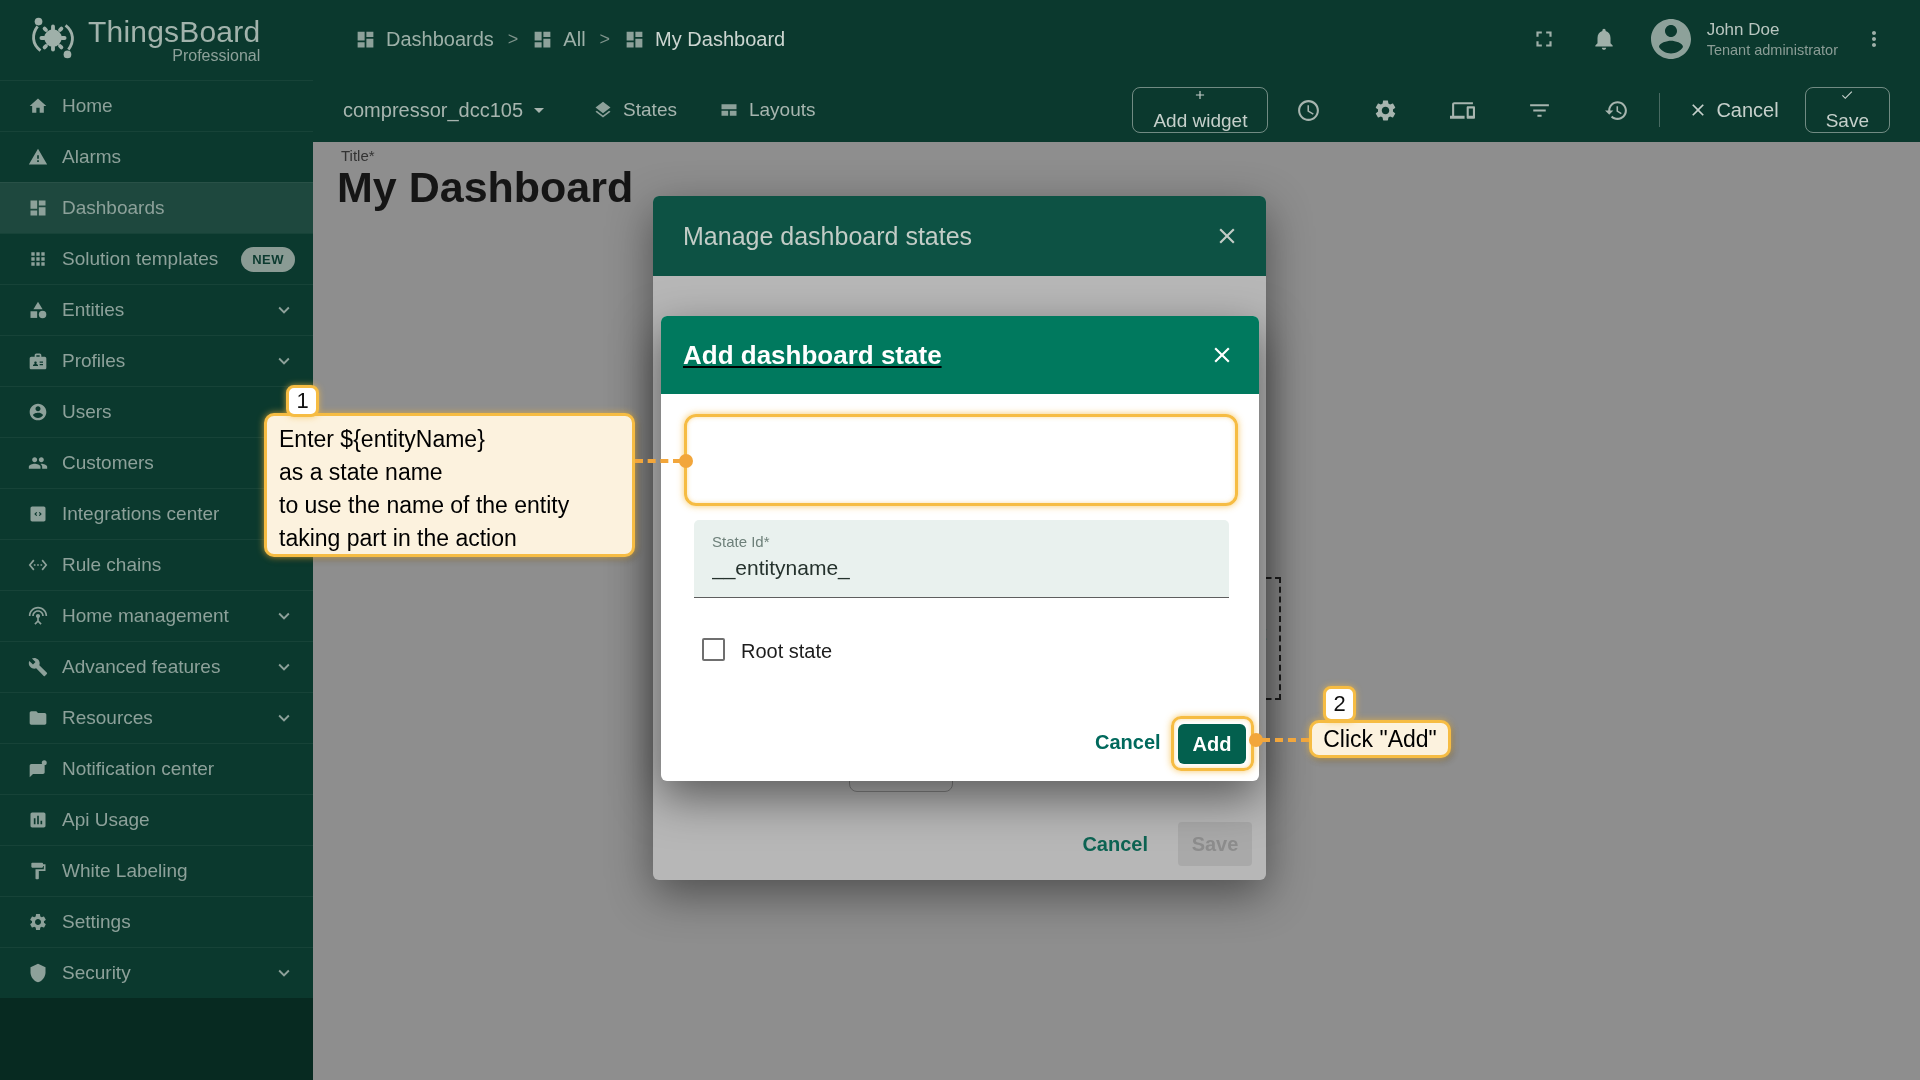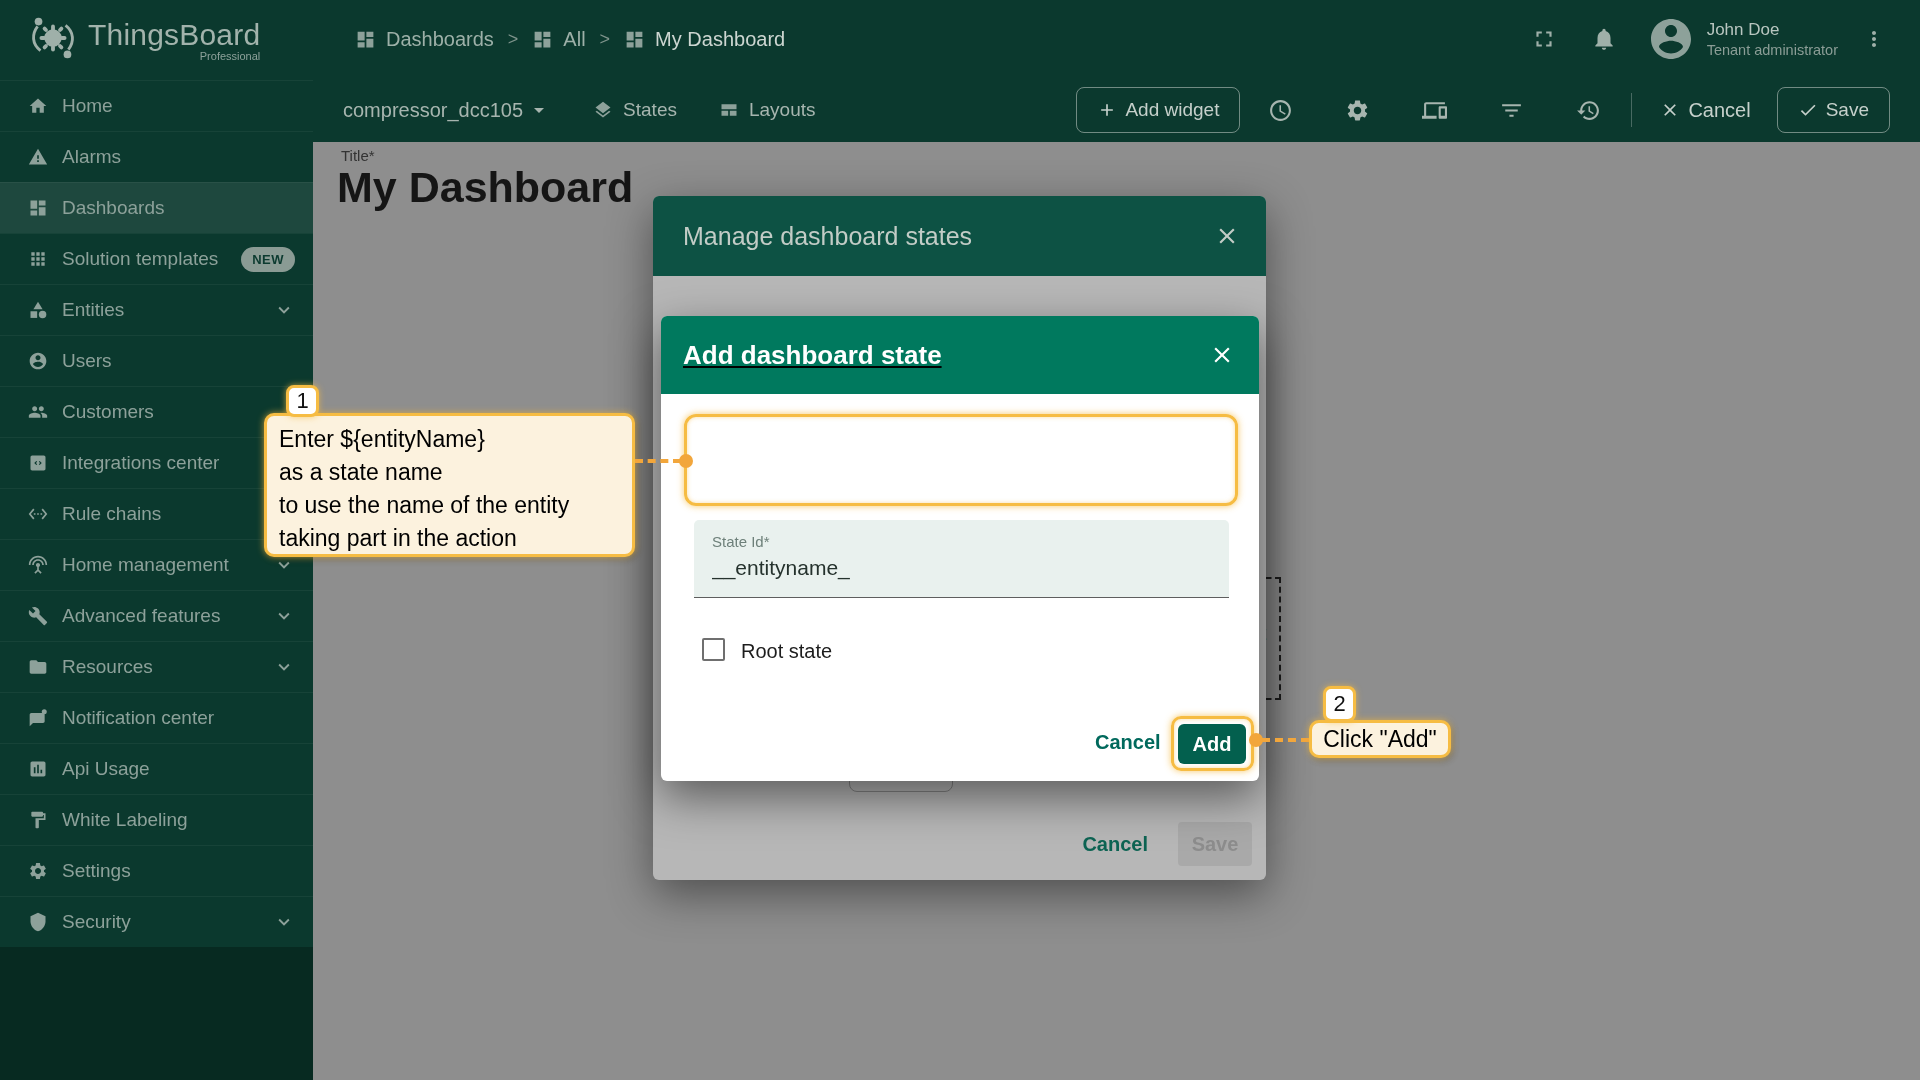--- a/index.html
+++ b/index.html
@@ -5,21 +5,21 @@
   * { margin:0; padding:0; box-sizing:border-box; }
   html,body { width:1920px; height:1080px; }
   body { font-family:"Liberation Sans", sans-serif; }
   .page { position:relative; width:1920px; height:1080px; overflow:hidden; background:#fde047; }
 
   
   .sidebar { position:absolute; left:0; top:0; width:313px; height:1080px; background:#0b392e; z-index:5; display:flex; flex-direction:column; }
   .logo { height:80px; display:flex; align-items:center; padding-left:26px; }
   .logo-txt { margin-left:8px; display:flex; flex-direction:column; }
   .logo-name { font-size:30px; color:#a2b3ac; letter-spacing:.2px; }
-  .logo-sub { font-size:11px; color:#8da19a; align-self:flex-end; margin-top:-2px; }
+  .logo-sub { font-size:16px; color:#8da19a; align-self:flex-end; margin-top:-2px; }
   .nav { display:flex; flex-direction:column; }
   .nav-item { height:51px; display:flex; align-items:center; padding:0 18px 0 28px; border-top:1px solid rgba(255,255,255,.05); color:#8da19a; cursor:pointer; }
   .nav-item.active { background:rgba(255,255,255,.08); }
   .nav-icon { width:20px; height:20px; flex:0 0 20px; display:flex; }
   .nav-icon svg { width:20px; height:20px; fill:#8da19a; }
   .nav-label { margin-left:14px; font-size:19px; white-space:nowrap; }
   .nav-chevron { margin-left:auto; display:flex; }
   .nav-chevron svg { width:22px; height:22px; fill:#8da19a; }
   .new-badge { margin-left:auto; background:#8a9b94; color:#0c3b30; font-size:13px; font-weight:bold; border-radius:13px; padding:5px 11px; letter-spacing:.5px; }
   .sidebar-fill { flex:1; background:#072a21; }
@@ -41,21 +41,21 @@
   .user-role { font-size:14.5px; color:#8b9d96; }
   .kebab svg { width:24px; height:24px; fill:#9fb0a9; }
 
   
   .toolbar { position:absolute; left:313px; top:78px; width:1607px; height:64px; background:#0b392e; z-index:5; display:flex; align-items:center; padding:0 30px; }
   .tl-entity { display:flex; align-items:center; gap:4px; color:#a7b5af; font-size:20px; cursor:pointer; }
   .tl-entity svg { width:24px; height:24px; fill:#a7b5af; }
   .tl-group { display:flex; align-items:center; gap:10px; color:#a7b5af; font-size:19px; margin-left:42px; cursor:pointer; }
   .tl-group svg { width:20px; height:20px; fill:#8da19a; }
   .toolbar-right { margin-left:auto; display:flex; align-items:center; }
-  .outline-btn { height:46px; border:1px solid rgba(198,208,203,.55); border-radius:8px; display:flex; align-items:center; gap:8px; padding:0 20px; color:#c6d0cb; font-size:19px; background:transparent; cursor:pointer; }
+  .outline-btn { height:46px; border:1px solid rgba(198,208,203,.55); border-radius:8px; display:flex; align-items:center; gap:8px; padding:0 20px; color:#c6d0cb; font-size:19px; background:transparent; cursor:pointer;flex-direction:column; }
   .outline-btn svg { width:20px; height:20px; fill:#c6d0cb; }
   .tool-ic { margin-left:52px; display:flex; cursor:pointer; }
   .tool-ic svg { width:25px; height:25px; fill:#a7b5af; }
   .tl-divider { width:1px; height:34px; background:rgba(255,255,255,.25); margin:0 28px 0 30px; }
   .tl-cancel { display:flex; align-items:center; gap:8px; color:#c6d0cb; font-size:20px; cursor:pointer; margin-right:26px; }
   .tl-cancel svg { width:20px; height:20px; fill:#c6d0cb; }
 
   
   .content { position:absolute; left:313px; top:142px; right:0; bottom:0; background:#8e8e8e; }
   .dash-title-label { position:absolute; left:341px; top:147px; font-size:15px; color:#333333; }
@@ -177,20 +177,33 @@
       </div>
       <div class="nav-item">
         <span class="nav-icon">
             <svg viewBox="0 0 24 24">
               <path d="M12 2l-5.5 9h11L12 2z"></path>
               <path d="M17.5 17.5m-4.5 0a4.5 4.5 0 1 0 9 0a4.5 4.5 0 1 0-9 0"></path>
               <path d="M3 21.5h8v-8H3v8z"></path>
             </svg>
           </span>
         <span class="nav-label">Entities</span>
+        <span class="nav-chevron">
+            <svg viewBox="0 0 24 24">
+              <path d="M16.59 8.59 12 13.17 7.41 8.59 6 10l6 6 6-6z"></path>
+            </svg>
+          </span>
+      </div>
+      <div class="nav-item">
+        <span class="nav-icon">
+            <svg viewBox="0 0 24 24">
+              <path d="M20 7h-4V5c0-1.1-.9-2-2-2h-4c-1.1 0-2 .9-2 2v2H4c-1.1 0-2 .9-2 2v11c0 1.1.9 2 2 2h16c1.1 0 2-.9 2-2V9c0-1.1-.9-2-2-2zM10 5h4v2h-4V5zM9 12.5c.83 0 1.5.67 1.5 1.5s-.67 1.5-1.5 1.5-1.5-.67-1.5-1.5.67-1.5 1.5-1.5zM12 18H6v-.9c0-1 2-1.6 3-1.6s3 .6 3 1.6v.9zm6-1h-4v-1.5h4V17zm0-3h-4v-1.5h4V14z"></path>
+            </svg>
+          </span>
+        <span class="nav-label">Profiles</span>
         <span class="nav-chevron">
             <svg viewBox="0 0 24 24">
               <path d="M16.59 8.59 12 13.17 7.41 8.59 6 10l6 6 6-6z"></path>
             </svg>
           </span>
       </div>
       <div class="nav-item">
         <span class="nav-icon">
             <svg viewBox="0 0 24 24">
               <path d="M12 2C6.48 2 2 6.48 2 12s4.48 10 10 10 10-4.48 10-10S17.52 2 12 2zm0 3c1.66 0 3 1.34 3 3s-1.34 3-3 3-3-1.34-3-3 1.34-3 3-3zm0 14.2c-2.5 0-4.71-1.28-6-3.22.03-1.99 4-3.08 6-3.08 1.99 0 5.97 1.09 6 3.08-1.29 1.94-3.5 3.22-6 3.22z"></path>

